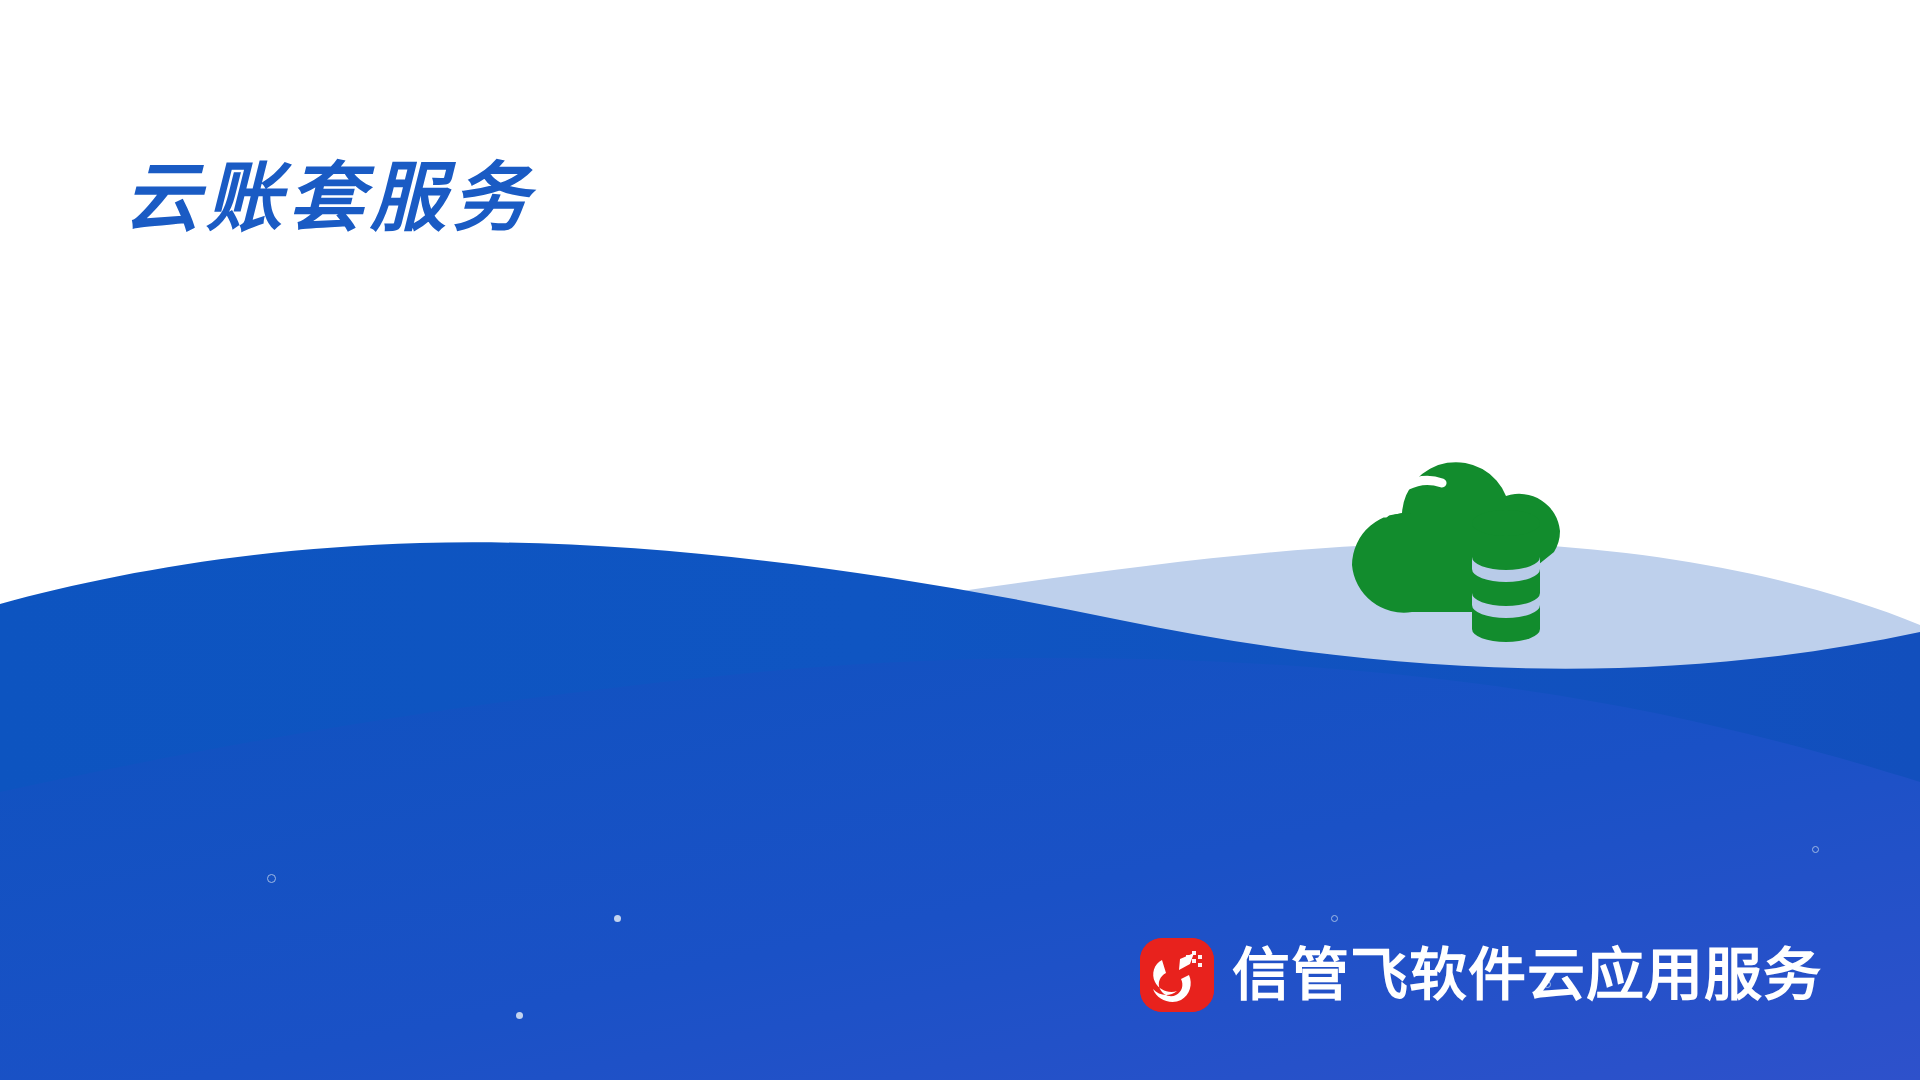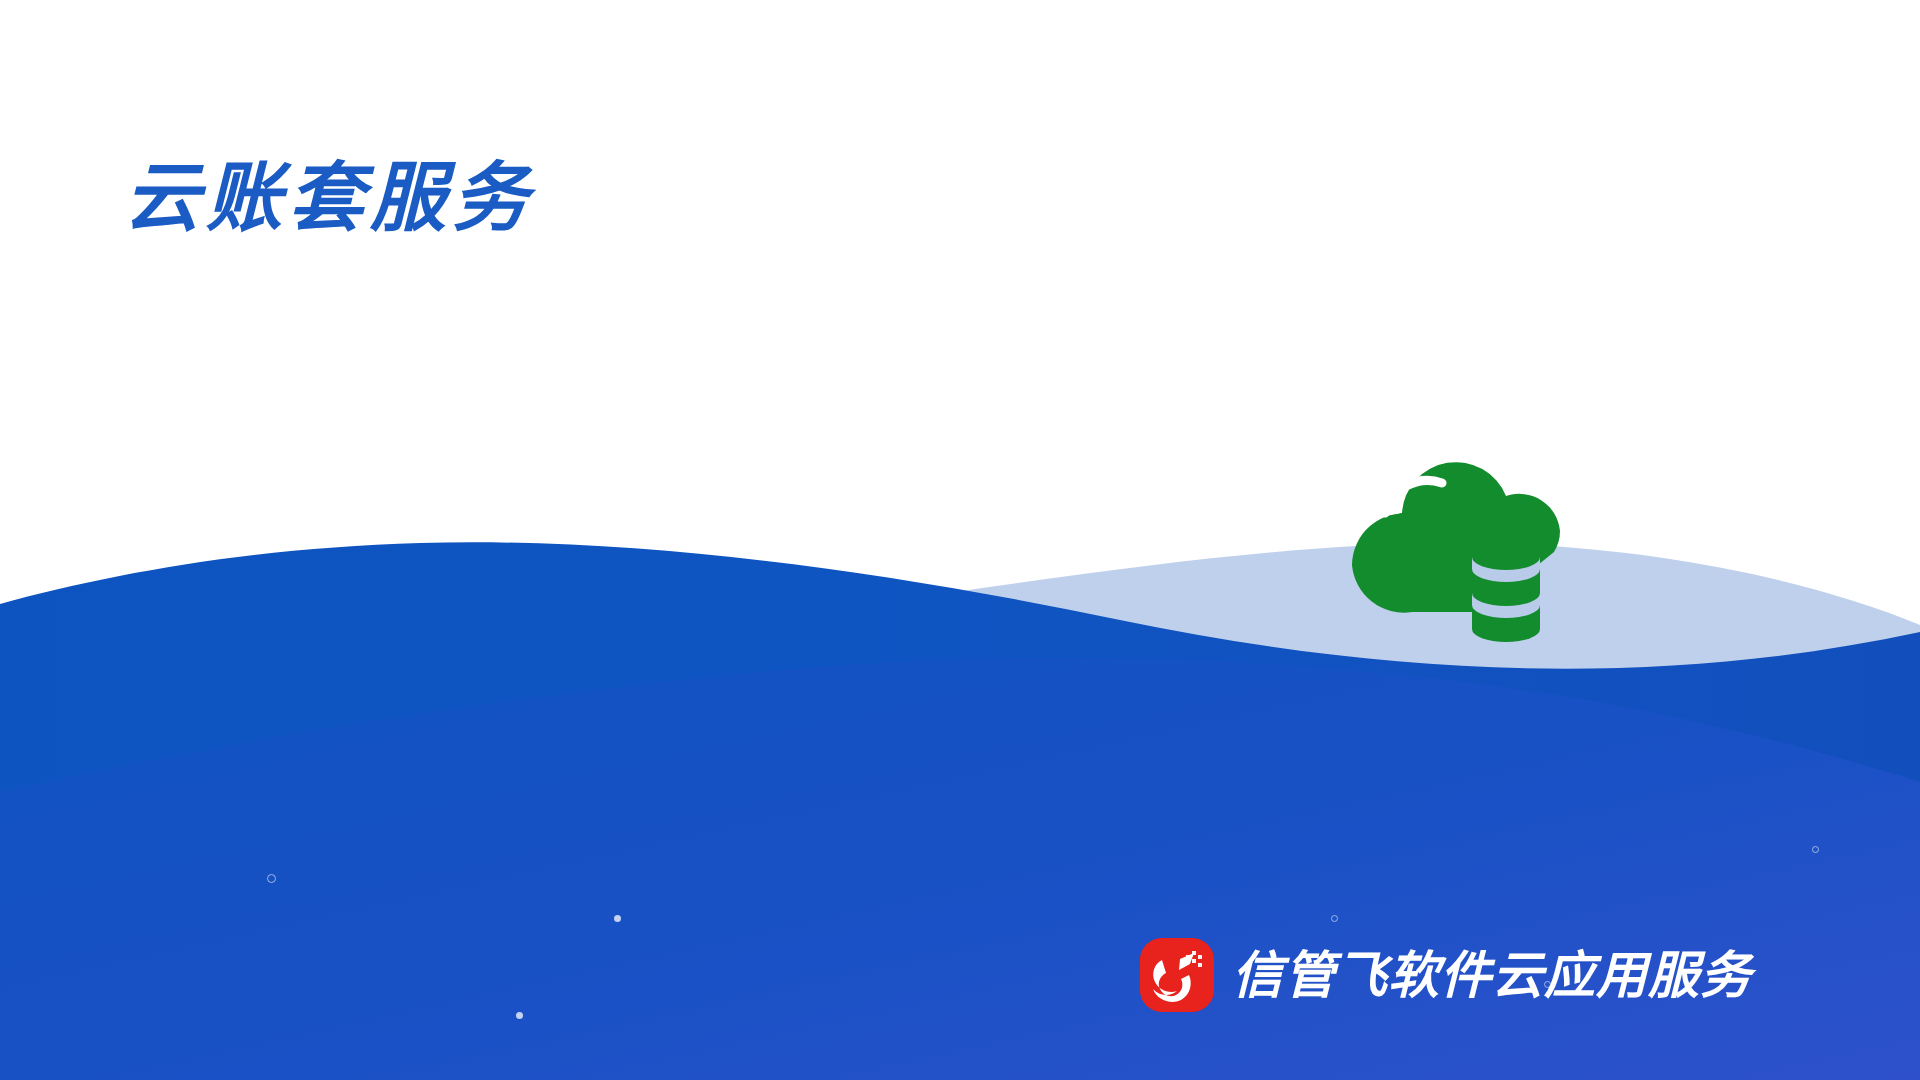--- a/index.html
+++ b/index.html
@@ -88,23 +88,22 @@
     border-radius:22px;
     background:#e8221d;
     display:flex;
     align-items:center;
     justify-content:center;
     overflow:hidden;
   }
   #brand-logo svg{display:block;width:74px;height:74px;}
   #brand-text{
     font-family:"Liberation Sans","DejaVu Sans",sans-serif;
-    font-size:51px;
+    font-size:58px;
     font-weight:700;
-    font-style:italic;
     letter-spacing:1px;
     line-height:1;
     color:#ffffff;
   }
 </style>
 </head>
 <body>
 
 <div id="stage">
 

